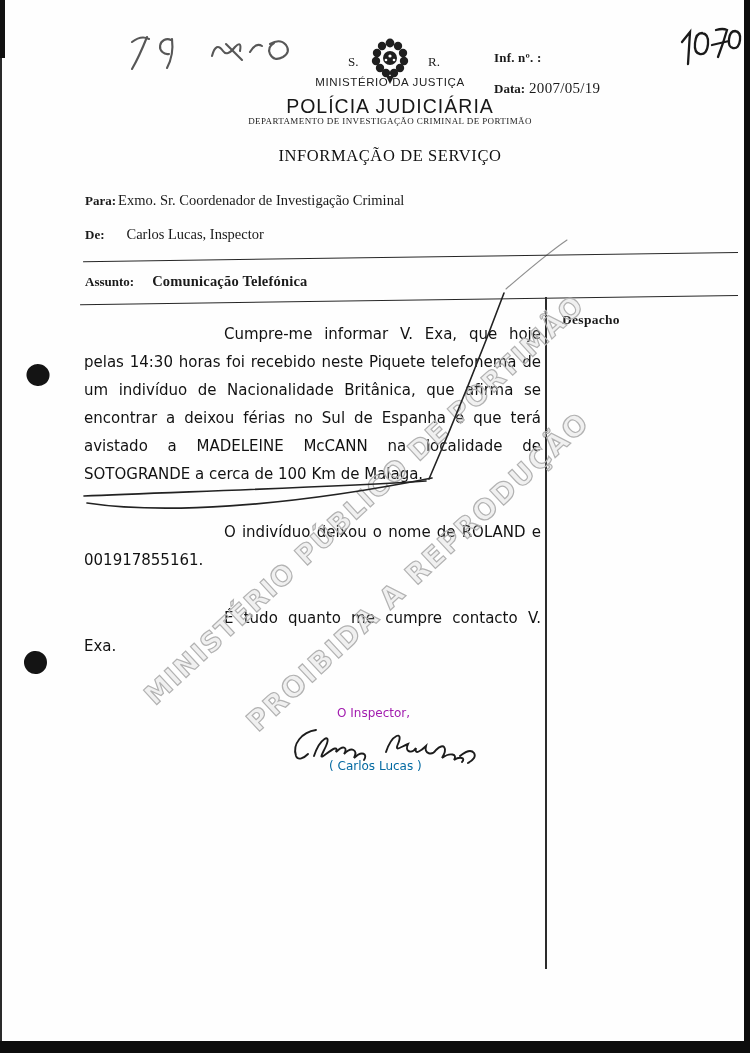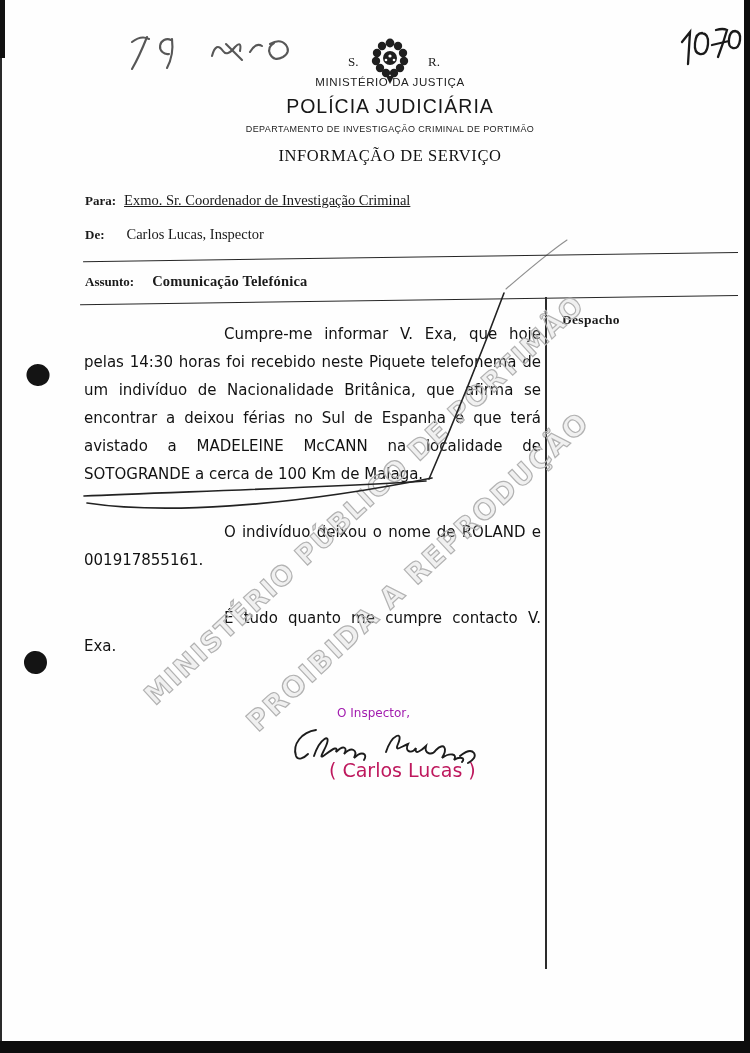--- a/index.html
+++ b/index.html
@@ -18,34 +18,34 @@
   .hole2{left:24px;top:651px;width:23px;height:23px;transform:rotate(-8deg);}
 
   
   .hdr-center{position:absolute;left:190px;width:400px;text-align:center;}
   .crest-row{top:34px;height:50px;}
   .crest-row .sig-letter{position:absolute;top:20px;font-size:13px;font-family:"Liberation Serif",serif;}
   .sig-s{left:158px;} .sig-r{left:238px;}
   .crest-svg{position:absolute;left:176px;top:0;}
   .ministry{top:76px;font-family:"Liberation Sans",sans-serif;font-size:11.5px;letter-spacing:.6px;color:#222;}
   .org{top:95px;font-family:"Liberation Sans",sans-serif;font-size:19.5px;letter-spacing:1px;color:#181818;}
-  .department{top:124px;font-family:Liberation Sans, sans-serif;font-size:9px;letter-spacing:.4px;color:#222;}
+  .department{top:116px;font-family:Liberation Serif, serif;font-size:9px;letter-spacing:.4px;color:#222;}
   .doc-title{top:146px;font-family:"Liberation Serif",serif;font-weight:normal;font-size:16.5px;letter-spacing:.6px;color:#101010;}
 
   .inf-block{position:absolute;left:494px;top:50px;}
   .inf-line{font-weight:bold;font-size:13px;letter-spacing:.2px;}
   .date-line{margin-top:13px;}
   .date-line .lbl{font-weight:bold;font-size:13px;}
   .date-line .val{font-weight:normal;font-size:15px;letter-spacing:.3px;}
 
   
   .meta-row{position:absolute;left:85px;white-space:nowrap;}
   .meta-lbl{font-weight:bold;font-size:13px;}
   .meta-val{font-size:14.5px;}
-  .row-para{top:191px;} .row-para .meta-val{margin-left:8px;text-decoration:underline;}
+  .row-para{top:191px;} .row-para .meta-val{margin-left:2px;}
   .row-de{top:225px;} .row-de .meta-val{margin-left:22px;}
   .row-assunto{top:272px;} .row-assunto .meta-val{margin-left:18px;font-weight:bold;font-size:14.5px;letter-spacing:.2px;}
 
   .rule{position:absolute;height:0;border-top:1.5px solid #262626;}
   .rule1{left:83px;top:252px;width:655px;transform:rotate(-0.8deg);transform-origin:right center;}
   .rule2{left:80px;top:295px;width:658px;transform:rotate(-0.8deg);transform-origin:right center;}
   .vline{position:absolute;left:545px;top:297px;width:1.5px;height:672px;background:#2c2c2c;}
 
   .despacho{position:absolute;left:562px;top:312px;font-weight:bold;font-size:13.5px;letter-spacing:.3px;}
 
@@ -62,21 +62,21 @@
   .body-text{
     position:absolute;left:84px;top:320px;width:457px;z-index:2;
     font-family:"DejaVu Sans",sans-serif;font-size:15px;line-height:28px;color:#121212;
   }
   .para{margin:0 0 30px 0;}
   .line{white-space:normal;}
   .jl{text-align:justify;text-align-last:justify;}
   .indent{padding-left:140px;}
 
   .insp-role{position:absolute;left:337px;top:706px;font-family:"DejaVu Sans",sans-serif;font-size:12px;color:#a21caf;}
-  .insp-name{position:absolute;left:329px;top:759px;font-family:"DejaVu Sans",sans-serif;font-size:19px;color:#be185d;}
+  .insp-name{position:absolute;left:329px;top:759px;font-family:"DejaVu Sans",sans-serif;font-size:12px;color:#0369a1;}
   .sig-svg{position:absolute;left:290px;top:716px;z-index:4;}
 
   .hw{position:absolute;z-index:5;}
   .hw-tl{left:108px;top:22px;}
   .hw-tr{left:672px;top:16px;}
   .pen-overlay{position:absolute;left:0;top:0;z-index:4;pointer-events:none;}
 </style>
 </head>
 <body>
 
@@ -137,20 +137,27 @@
           <circle cx="28" cy="26" r="1.3"></circle>
       </g>
     </svg>
     <span class="sig-letter sig-r">R.</span>
   </div>
   <div class="hdr-center org">POLÍCIA JUDICIÁRIA</div>
   <div class="hdr-center ministry">MINISTÉRIO DA JUSTIÇA</div>
   <div class="hdr-center department">DEPARTAMENTO DE INVESTIGAÇÃO CRIMINAL DE PORTIMÃO</div>
   <div class="hdr-center doc-title">INFORMAÇÃO DE SERVIÇO</div>
 
+  <div class="inf-block">
+    <div class="inf-line">Inf. nº. :</div>
+    <div class="date-line">
+      <span class="lbl">Data:</span>
+      <span class="val">2007/05/19</span>
+    </div>
+  </div>
 
   <div class="meta-row row-para">
     <span class="meta-lbl">Para:</span><span class="meta-val">Exmo. Sr. Coordenador de Investigação Criminal</span>
   </div>
   <div class="meta-row row-de">
     <span class="meta-lbl">De:</span><span class="meta-val">Carlos Lucas, Inspector</span>
   </div>
   <div class="rule rule1"></div>
   <div class="meta-row row-assunto">
     <span class="meta-lbl">Assunto:</span><span class="meta-val">Comunicação Telefónica</span>

